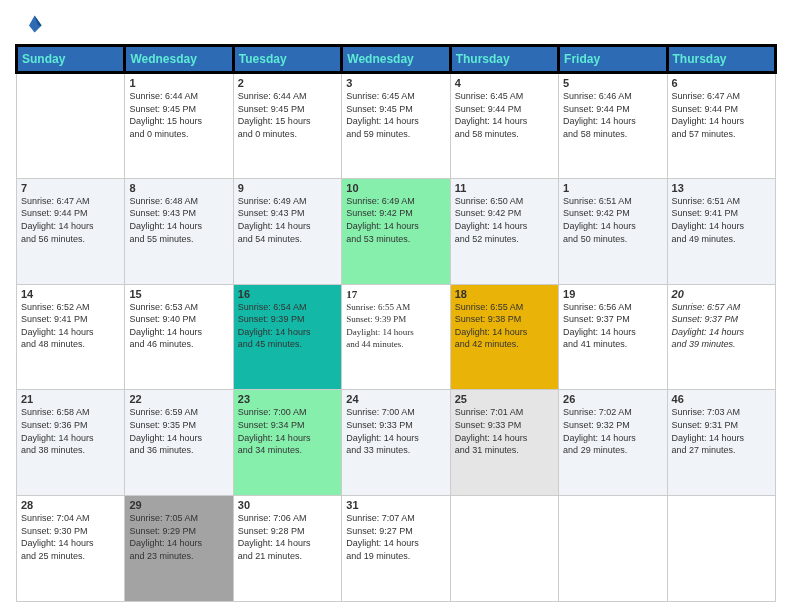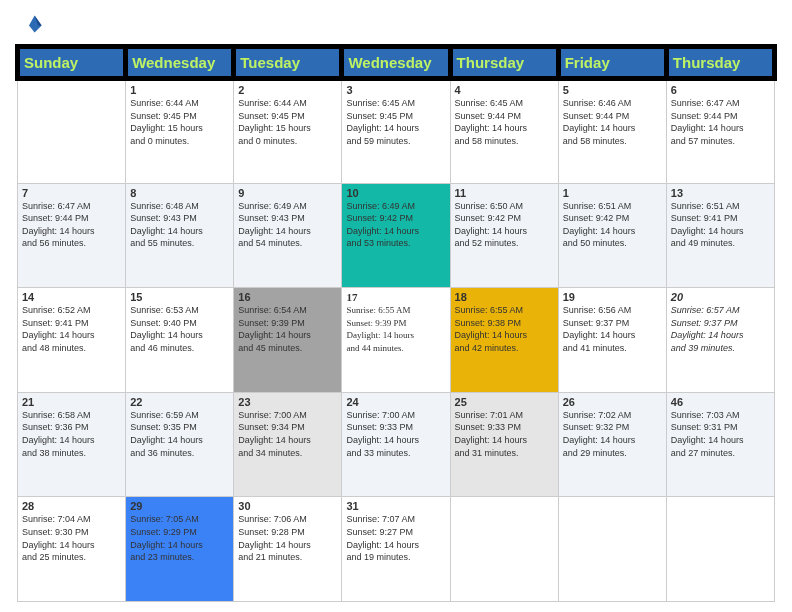--- a/index.html
+++ b/index.html
@@ -60,26 +60,26 @@
       font-size: 14px;
       color: #555;
     }
     .calendar-table {
       width: 100%;
       border-collapse: collapse;
       flex: 1;
     }
     .calendar-table th {
       background-color: #2d6bb5;
-      color: #bef264;
-      font-size: 15px;
+      color: #5eead4;
+      font-size: 12px;
       font-weight: bold;
       padding: 5px 4px;
       text-align: left;
-      border: 5px solid #000000;
+      border: 3px solid #000000;
     }
     .calendar-table td {
       border: 1px solid #ccc;
       vertical-align: top;
       padding: 3px 4px;
       font-size: 9.5px;
       color: #333;
       width: calc(100% / 7);
       min-height: 70px;
       height: 82px;
@@ -177,21 +177,21 @@
             <div class="day-info">Sunrise: 6:47 AM<br>Sunset: 9:44 PM<br>Daylight: 14 hours<br>and 56 minutes.</div>
           </td>
           <td style="background-color: rgb(240, 244, 248);">
             <span class="day-number">8</span>
             <div class="day-info">Sunrise: 6:48 AM<br>Sunset: 9:43 PM<br>Daylight: 14 hours<br>and 55 minutes.</div>
           </td>
           <td style="background-color: rgb(240, 244, 248);">
             <span class="day-number">9</span>
             <div class="day-info">Sunrise: 6:49 AM<br>Sunset: 9:43 PM<br>Daylight: 14 hours<br>and 54 minutes.</div>
           </td>
-          <td style="background-color: #14b8a6; margin-left: 36px;">
+          <td style="background-color: #86efac; margin-left: 36px;">
             <span class="day-number">10</span>
             <div class="day-info">Sunrise: 6:49 AM<br>Sunset: 9:42 PM<br>Daylight: 14 hours<br>and 53 minutes.</div>
           </td>
           <td style="background-color: rgb(240, 244, 248);">
             <span class="day-number">11</span>
             <div class="day-info">Sunrise: 6:50 AM<br>Sunset: 9:42 PM<br>Daylight: 14 hours<br>and 52 minutes.</div>
           </td>
           <td style="background-color: rgb(240, 244, 248);">
             <span class="day-number">1</span>
             <div class="day-info">Sunrise: 6:51 AM<br>Sunset: 9:42 PM<br>Daylight: 14 hours<br>and 50 minutes.</div>
@@ -203,21 +203,21 @@
         </tr>
         <tr>
           <td style="background-color: rgb(255, 255, 255);">
             <span class="day-number">14</span>
             <div class="day-info">Sunrise: 6:52 AM<br>Sunset: 9:41 PM<br>Daylight: 14 hours<br>and 48 minutes.</div>
           </td>
           <td style="background-color: rgb(255, 255, 255);">
             <span class="day-number">15</span>
             <div class="day-info">Sunrise: 6:53 AM<br>Sunset: 9:40 PM<br>Daylight: 14 hours<br>and 46 minutes.</div>
           </td>
-          <td style="background-color: #a3a3a3; margin-left: 40px;">
+          <td style="background-color: #14b8a6; margin-left: 40px;">
             <span class="day-number">16</span>
             <div class="day-info">Sunrise: 6:54 AM<br>Sunset: 9:39 PM<br>Daylight: 14 hours<br>and 45 minutes.</div>
           </td>
           <td style="background-color: rgb(255, 255, 255); font-family: Liberation Serif, serif;">
             <span class="day-number">17</span>
             <div class="day-info">Sunrise: 6:55 AM<br>Sunset: 9:39 PM<br>Daylight: 14 hours<br>and 44 minutes.</div>
           </td>
           <td style="background-color: #eab308;">
             <span class="day-number">18</span>
             <div class="day-info">Sunrise: 6:55 AM<br>Sunset: 9:38 PM<br>Daylight: 14 hours<br>and 42 minutes.</div>
@@ -233,21 +233,21 @@
         </tr>
         <tr>
           <td style="background-color: rgb(240, 244, 248);">
             <span class="day-number">21</span>
             <div class="day-info">Sunrise: 6:58 AM<br>Sunset: 9:36 PM<br>Daylight: 14 hours<br>and 38 minutes.</div>
           </td>
           <td style="background-color: rgb(240, 244, 248);">
             <span class="day-number">22</span>
             <div class="day-info">Sunrise: 6:59 AM<br>Sunset: 9:35 PM<br>Daylight: 14 hours<br>and 36 minutes.</div>
           </td>
-          <td style="background-color: #e5e5e5; margin-top: 10px;">
+          <td style="background-color: #86efac; margin-top: 10px;">
             <span class="day-number">23</span>
             <div class="day-info">Sunrise: 7:00 AM<br>Sunset: 9:34 PM<br>Daylight: 14 hours<br>and 34 minutes.</div>
           </td>
           <td style="background-color: rgb(240, 244, 248);">
             <span class="day-number">24</span>
             <div class="day-info">Sunrise: 7:00 AM<br>Sunset: 9:33 PM<br>Daylight: 14 hours<br>and 33 minutes.</div>
           </td>
           <td style="background-color: #e5e5e5;">
             <span class="day-number">25</span>
             <div class="day-info">Sunrise: 7:01 AM<br>Sunset: 9:33 PM<br>Daylight: 14 hours<br>and 31 minutes.</div>
@@ -259,21 +259,21 @@
           <td style="background-color: rgb(240, 244, 248);">
             <span class="day-number">46</span>
             <div class="day-info">Sunrise: 7:03 AM<br>Sunset: 9:31 PM<br>Daylight: 14 hours<br>and 27 minutes.</div>
           </td>
         </tr>
         <tr>
           <td style="background-color: rgb(255, 255, 255);">
             <span class="day-number">28</span>
             <div class="day-info">Sunrise: 7:04 AM<br>Sunset: 9:30 PM<br>Daylight: 14 hours<br>and 25 minutes.</div>
           </td>
-          <td style="background-color: #3b82f6; margin-top: 38px;">
+          <td style="background-color: #a3a3a3; margin-top: 38px;">
             <span class="day-number">29</span>
             <div class="day-info">Sunrise: 7:05 AM<br>Sunset: 9:29 PM<br>Daylight: 14 hours<br>and 23 minutes.</div>
           </td>
           <td style="background-color: rgb(255, 255, 255);">
             <span class="day-number">30</span>
             <div class="day-info">Sunrise: 7:06 AM<br>Sunset: 9:28 PM<br>Daylight: 14 hours<br>and 21 minutes.</div>
           </td>
           <td style="background-color: rgb(255, 255, 255);">
             <span class="day-number">31</span>
             <div class="day-info">Sunrise: 7:07 AM<br>Sunset: 9:27 PM<br>Daylight: 14 hours<br>and 19 minutes.</div>

